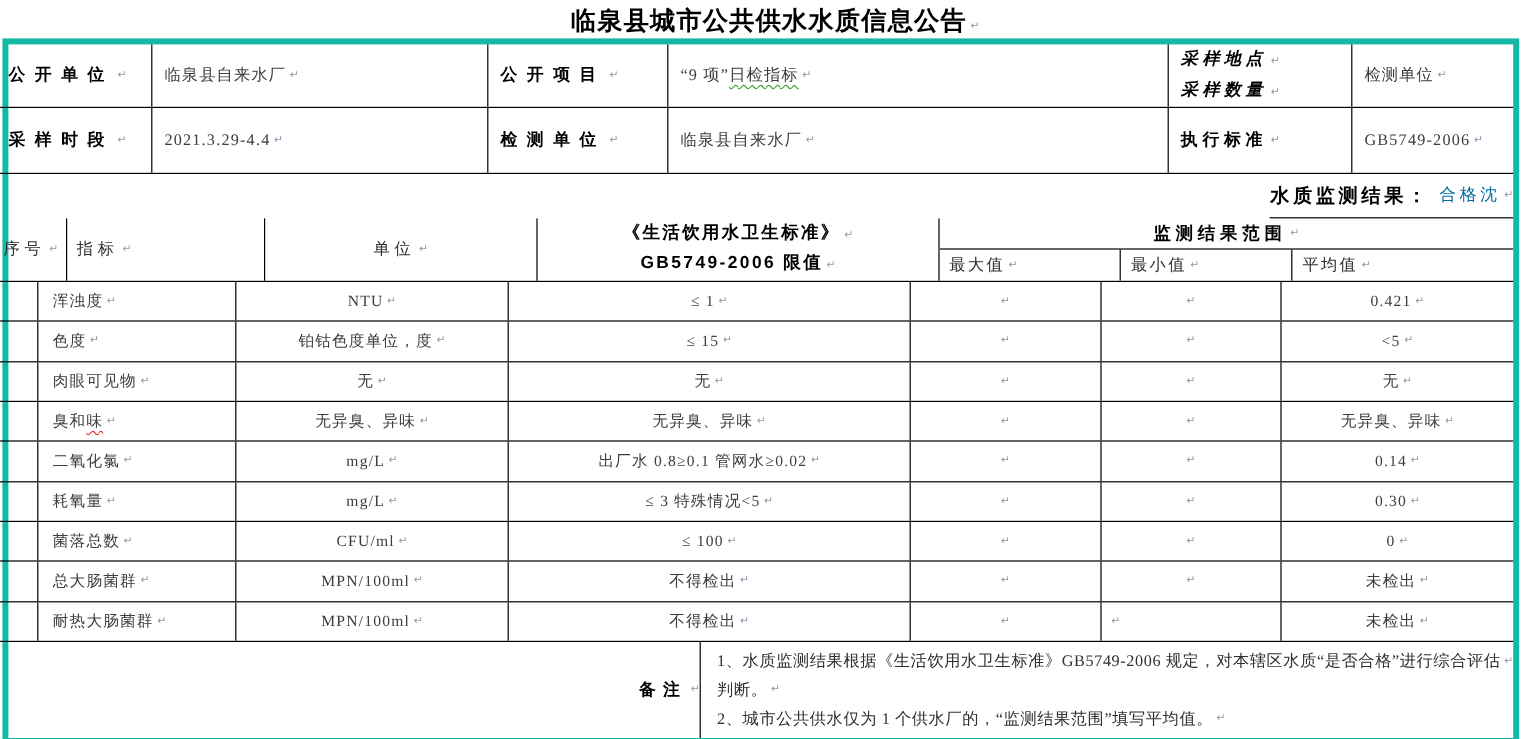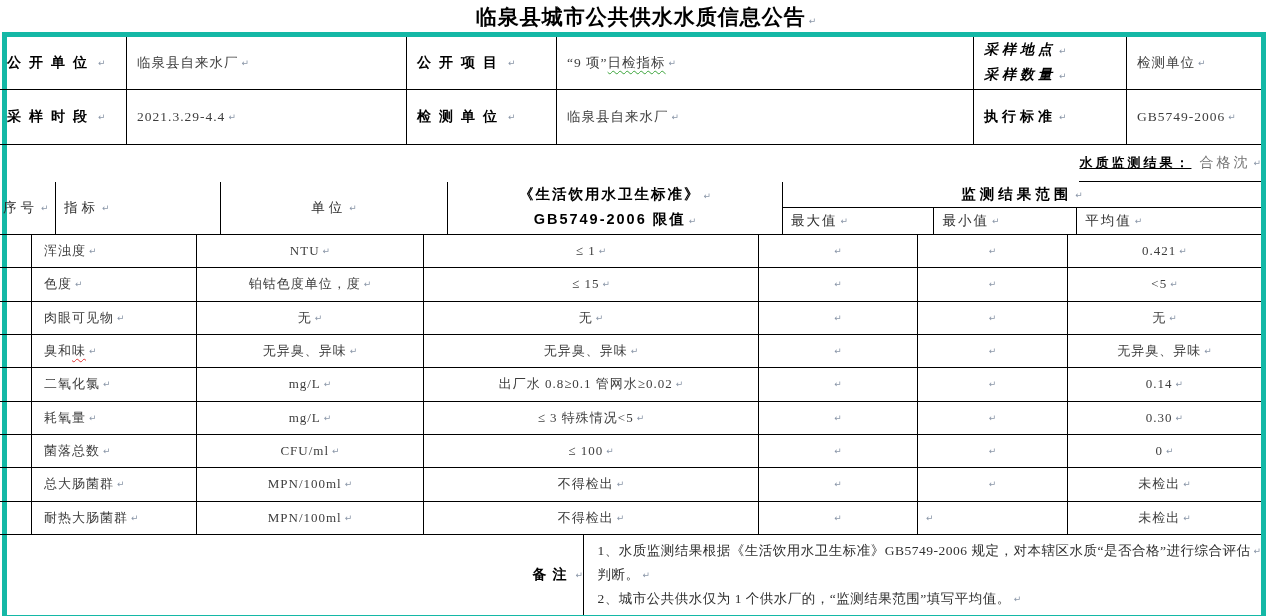--- a/index.html
+++ b/index.html
@@ -50,22 +50,22 @@
     padding-left:10px; color:#000;
   }
   .val {
     font-family:"Liberation Serif", serif;
     font-size:13.5px; color:#3d3d3d; letter-spacing:1px;
     padding-left:10px;
   }
   .stack { flex-direction:column; align-items:flex-start; justify-content:center; line-height:23px;font-style:italic; }
 
   .banner-cell { width:100%; justify-content:center; }
-  .banner-label { font-weight:bold; font-size:13px; letter-spacing:3px;text-decoration:underline; }
-  .banner-value { font-family:Liberation Mono, monospace; font-size:14px; color:#737373; letter-spacing:3px; margin-left:8px; }
+  .banner-label { font-weight:bold; font-size:16px; letter-spacing:3px; }
+  .banner-value { font-family:Liberation Mono, monospace; font-size:14px; color:#0369a1; letter-spacing:3px; margin-left:8px; }
 
   .hdr { font-family:"Liberation Serif", serif; font-size:13.5px; color:#2e2e2e; letter-spacing:4px; padding-left:8px; }
   .hdr-c { justify-content:center; padding-left:0; }
   .limit-head {
     flex-direction:column; justify-content:center; align-items:center;
     font-weight:bold; font-size:14.5px; letter-spacing:2px; line-height:23px;
     font-family:"Liberation Sans", sans-serif; color:#000;
   }
   .range-group { flex-direction:column; align-items:stretch; padding:0; }
   .range-top {

